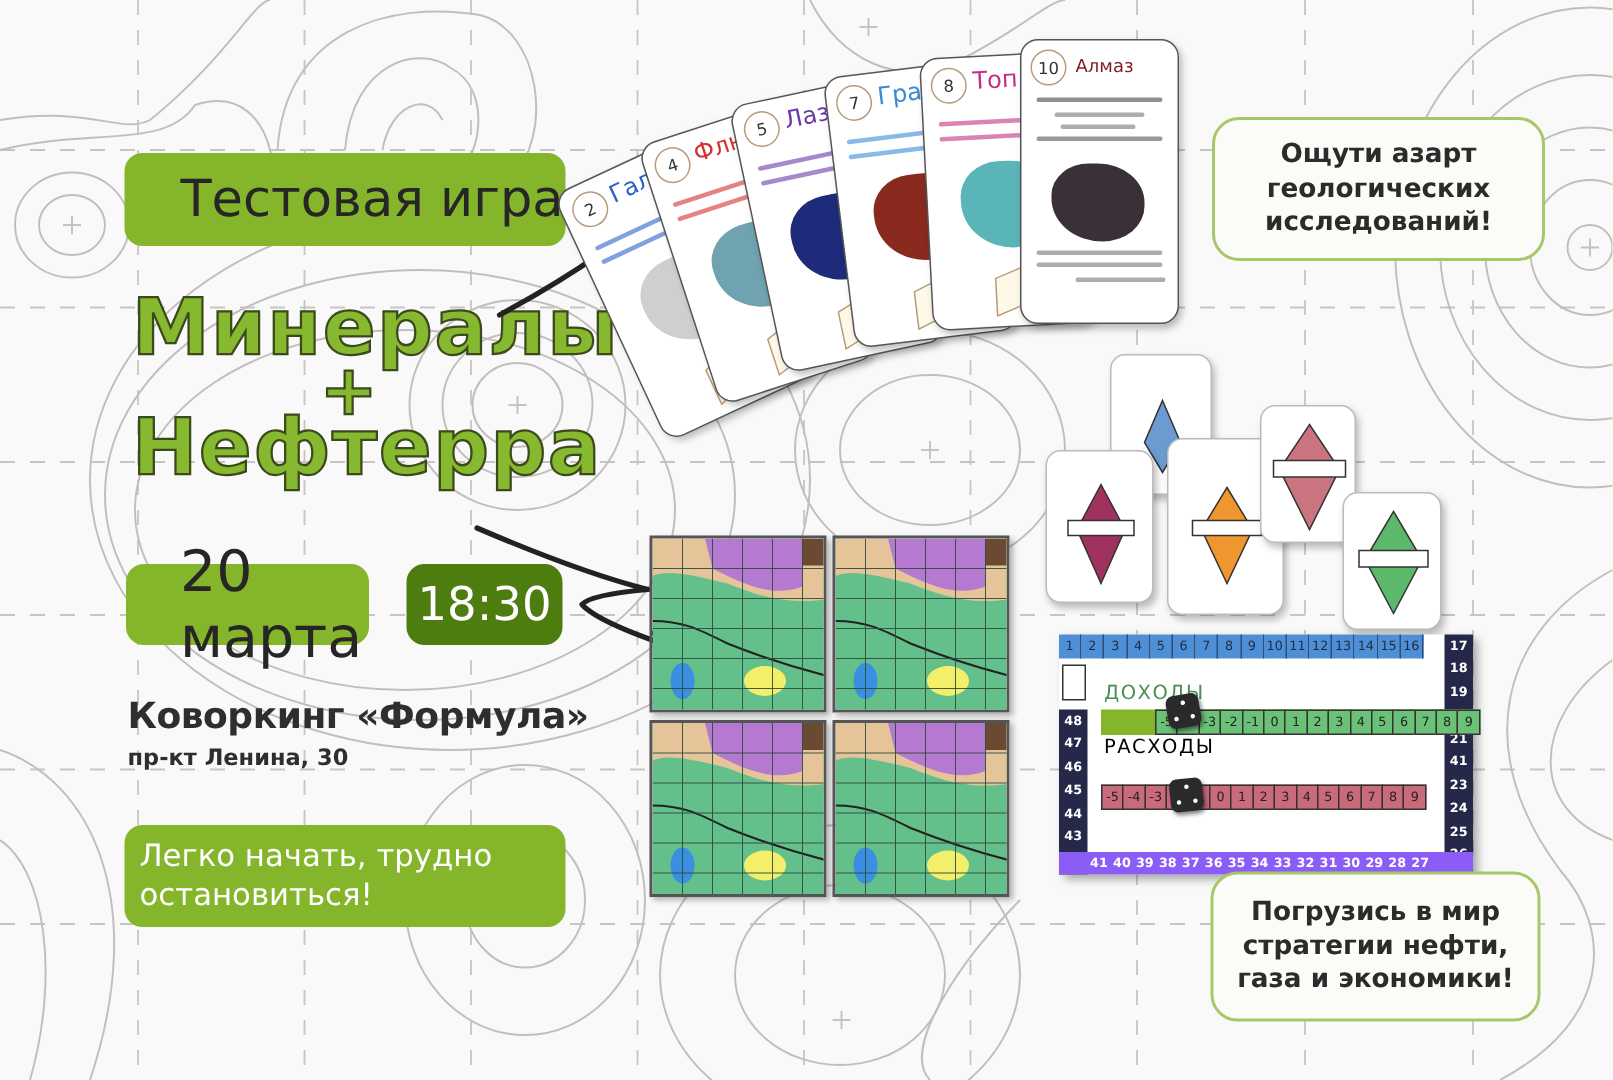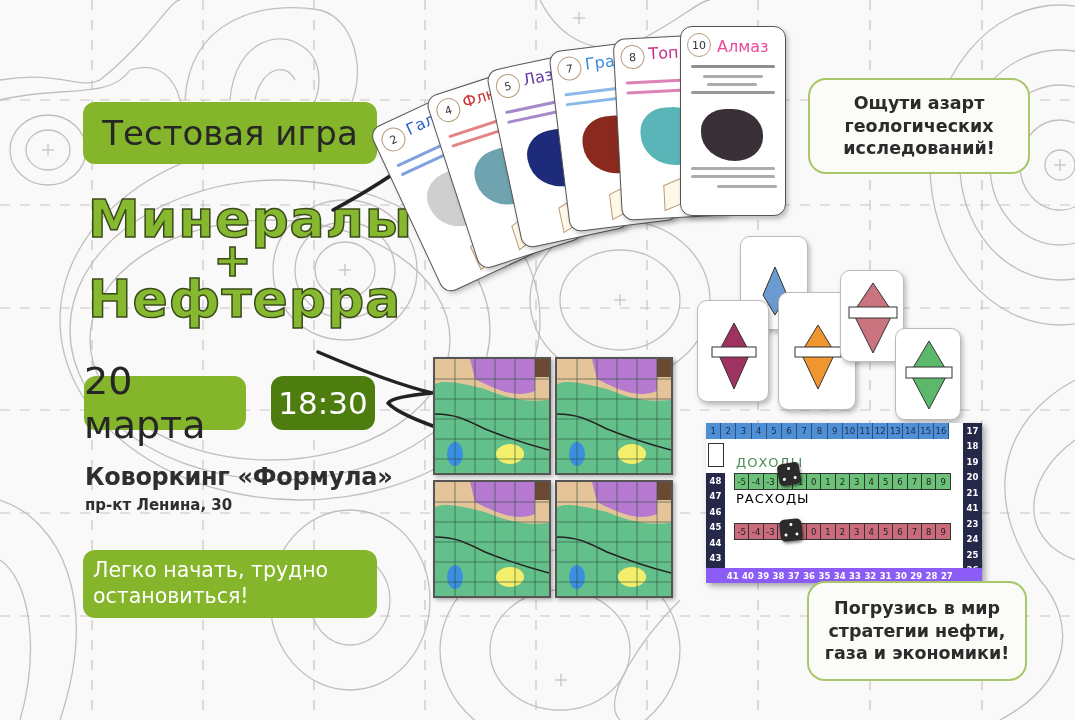--- a/index.html
+++ b/index.html
@@ -10,21 +10,21 @@
     font-family: "DejaVu Sans", sans-serif;
     color: #2b2b2b;
   }
   .bg-svg { position: absolute; left: 0; top: 0; width: 1075px; height: 720px; }
 
   .pill {
     position: absolute;
     border-radius: 12px;
     display: flex; align-items: center; justify-content: center;
   }
-  .green { background: #84b52a; color: #262626; }
+  .green { background: #84b52a; color: #262626; padding-left: 36px; }
   .dark { background: #4d7c0f; color: #ffffff; }
 
   #test-game { left: 83px; top: 102px; width: 294px; height: 62px; font-size: 34px; }
   #title { position: absolute; left: 88px; top: 196px; width: 290px; text-align: center;
     color: #86b830; font-weight: bold; line-height: 0.92;
     -webkit-text-stroke: 1.5px #3a4a1a; letter-spacing: 1px; }
   #title .t1 { font-size: 52px; display:block; }
   #title .t2 { font-size: 46px; display:block; line-height: 0.7; }
   #title .t3 { font-size: 52px; display:block; }
 
@@ -231,21 +231,21 @@
   <div class="mcard" style="left:622px; top:36px; transform: rotate(-3deg);">
     <div class="mnum">8</div>
     <div class="mname" style="color:#c42e86">Топ</div>
     <div class="mline" style="top:42px;width:70px;background:#c42e86"></div>
     <div class="mline" style="top:52px;width:55px;background:#c42e86"></div>
     <div class="mimg" style="background:#5ab5b8"></div>
     <div class="mdiamond"></div>
   </div>
   <div class="mcard" style="left:680px; top:26px; width:106px; height:190px;">
     <div class="mnum">10</div>
-    <div class="mname" style="color:#ec4899; font-size:16px; left:36px; top:10px;">Алмаз</div>
+    <div class="mname" style="color:#7f1d1d; font-size:12px; left:36px; top:10px;">Алмаз</div>
     <div class="mline" style="top:38px;width:84px;background:#444"></div>
     <div class="mline" style="top:48px;width:60px;left:22px;background:#777"></div>
     <div class="mline" style="top:56px;width:50px;left:26px;background:#777"></div>
     <div class="mline" style="top:64px;width:84px;background:#555"></div>
     <div class="mimg" style="left:20px;top:82px;width:62px;height:52px;background:#3a3038"></div>
     <div class="mline" style="top:140px;width:84px;background:#777"></div>
     <div class="mline" style="top:148px;width:84px;background:#777"></div>
     <div class="mline" style="top:158px;width:60px;left:36px;background:#777"></div>
   </div>
 </div>

